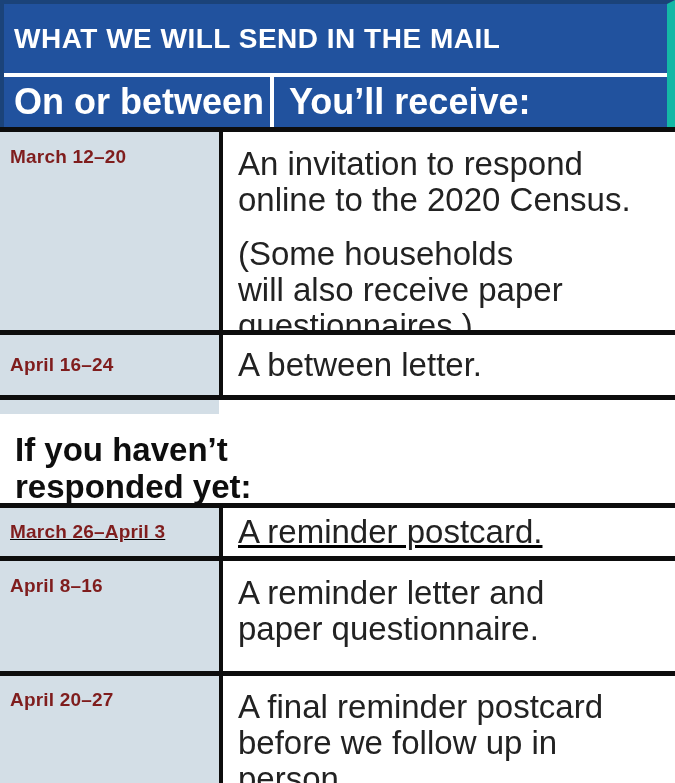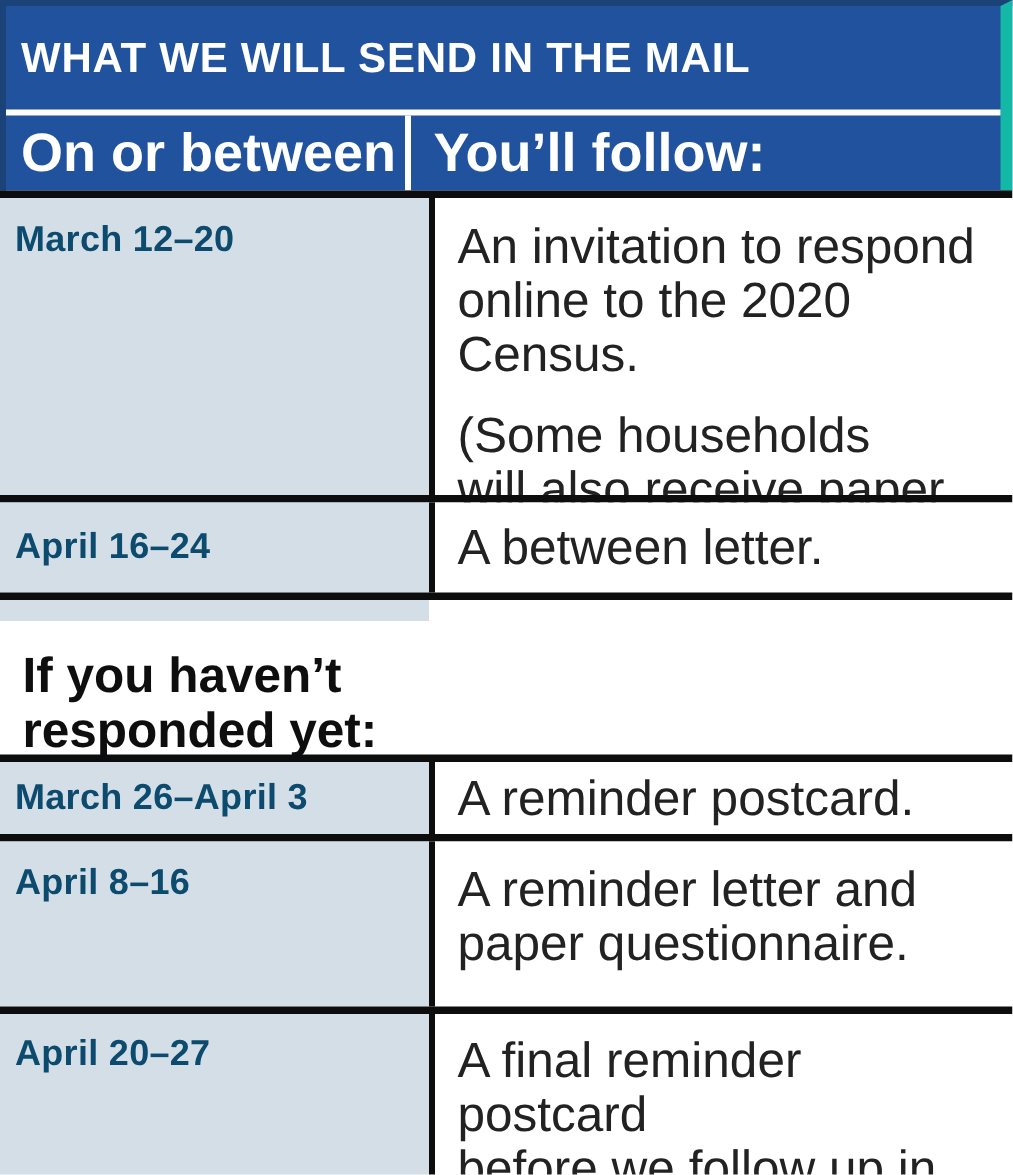--- a/index.html
+++ b/index.html
@@ -42,28 +42,28 @@
   .head-cell.left{width:266px;padding-left:10px;}
   .head-cell.right{flex:1;padding-left:15px;}
   .vdiv-white{width:4px;background:#FFFFFF;}
 
   
   .hline{height:5px;background:#0D0D0D;flex:0 0 auto;}
   .row{display:flex;align-items:stretch;flex:0 0 auto;}
   .r1{height:198px;}
   .r2{height:60px;}
   .r3{height:103px;flex-direction:column;}
-  .r4{height:48px;}
+  .r4{height:48px;text-decoration:underline;}
   .r5{height:110px;}
   .r6{flex:1 1 auto;}
   .cell{padding-top:14px;}
   .date-cell{
-    width:286px;background:#D3DEE6;
+    width:219px;background:#D3DEE6;
     padding-left:10px;padding-right:6px;
-    font-size:24px;font-weight:bold;color:#0c4a6e;
+    font-size:19px;font-weight:bold;color:#7f1d1d;
     letter-spacing:.2px;
   }
   .vdiv-black{width:4px;background:#0D0D0D;}
   .receive-cell{
     flex:1;background:#FFFFFF;
     padding-left:15px;padding-right:6px;
     font-size:33px;color:#222222;
   }
   .receive-cell p{
     margin:0;white-space:pre-line;line-height:36px;
@@ -80,21 +80,21 @@
 <div class="flyer">
 
   <div class="blue-head">
     <div class="title-row">
       <h1>WHAT WE WILL SEND IN THE MAIL</h1>
     </div>
     <div class="head-sep"></div>
     <div class="head-row">
       <div class="head-cell left">On or between</div>
       <div class="vdiv-white"></div>
-      <div class="head-cell right">You’ll follow:</div>
+      <div class="head-cell right">You’ll receive:</div>
     </div>
   </div>
 
   <div class="hline"></div>
 
   <div class="row r1">
     <div class="cell date-cell">March 12–20</div>
     <div class="vdiv-black"></div>
     <div class="cell receive-cell">
       <p>An invitation to respond

